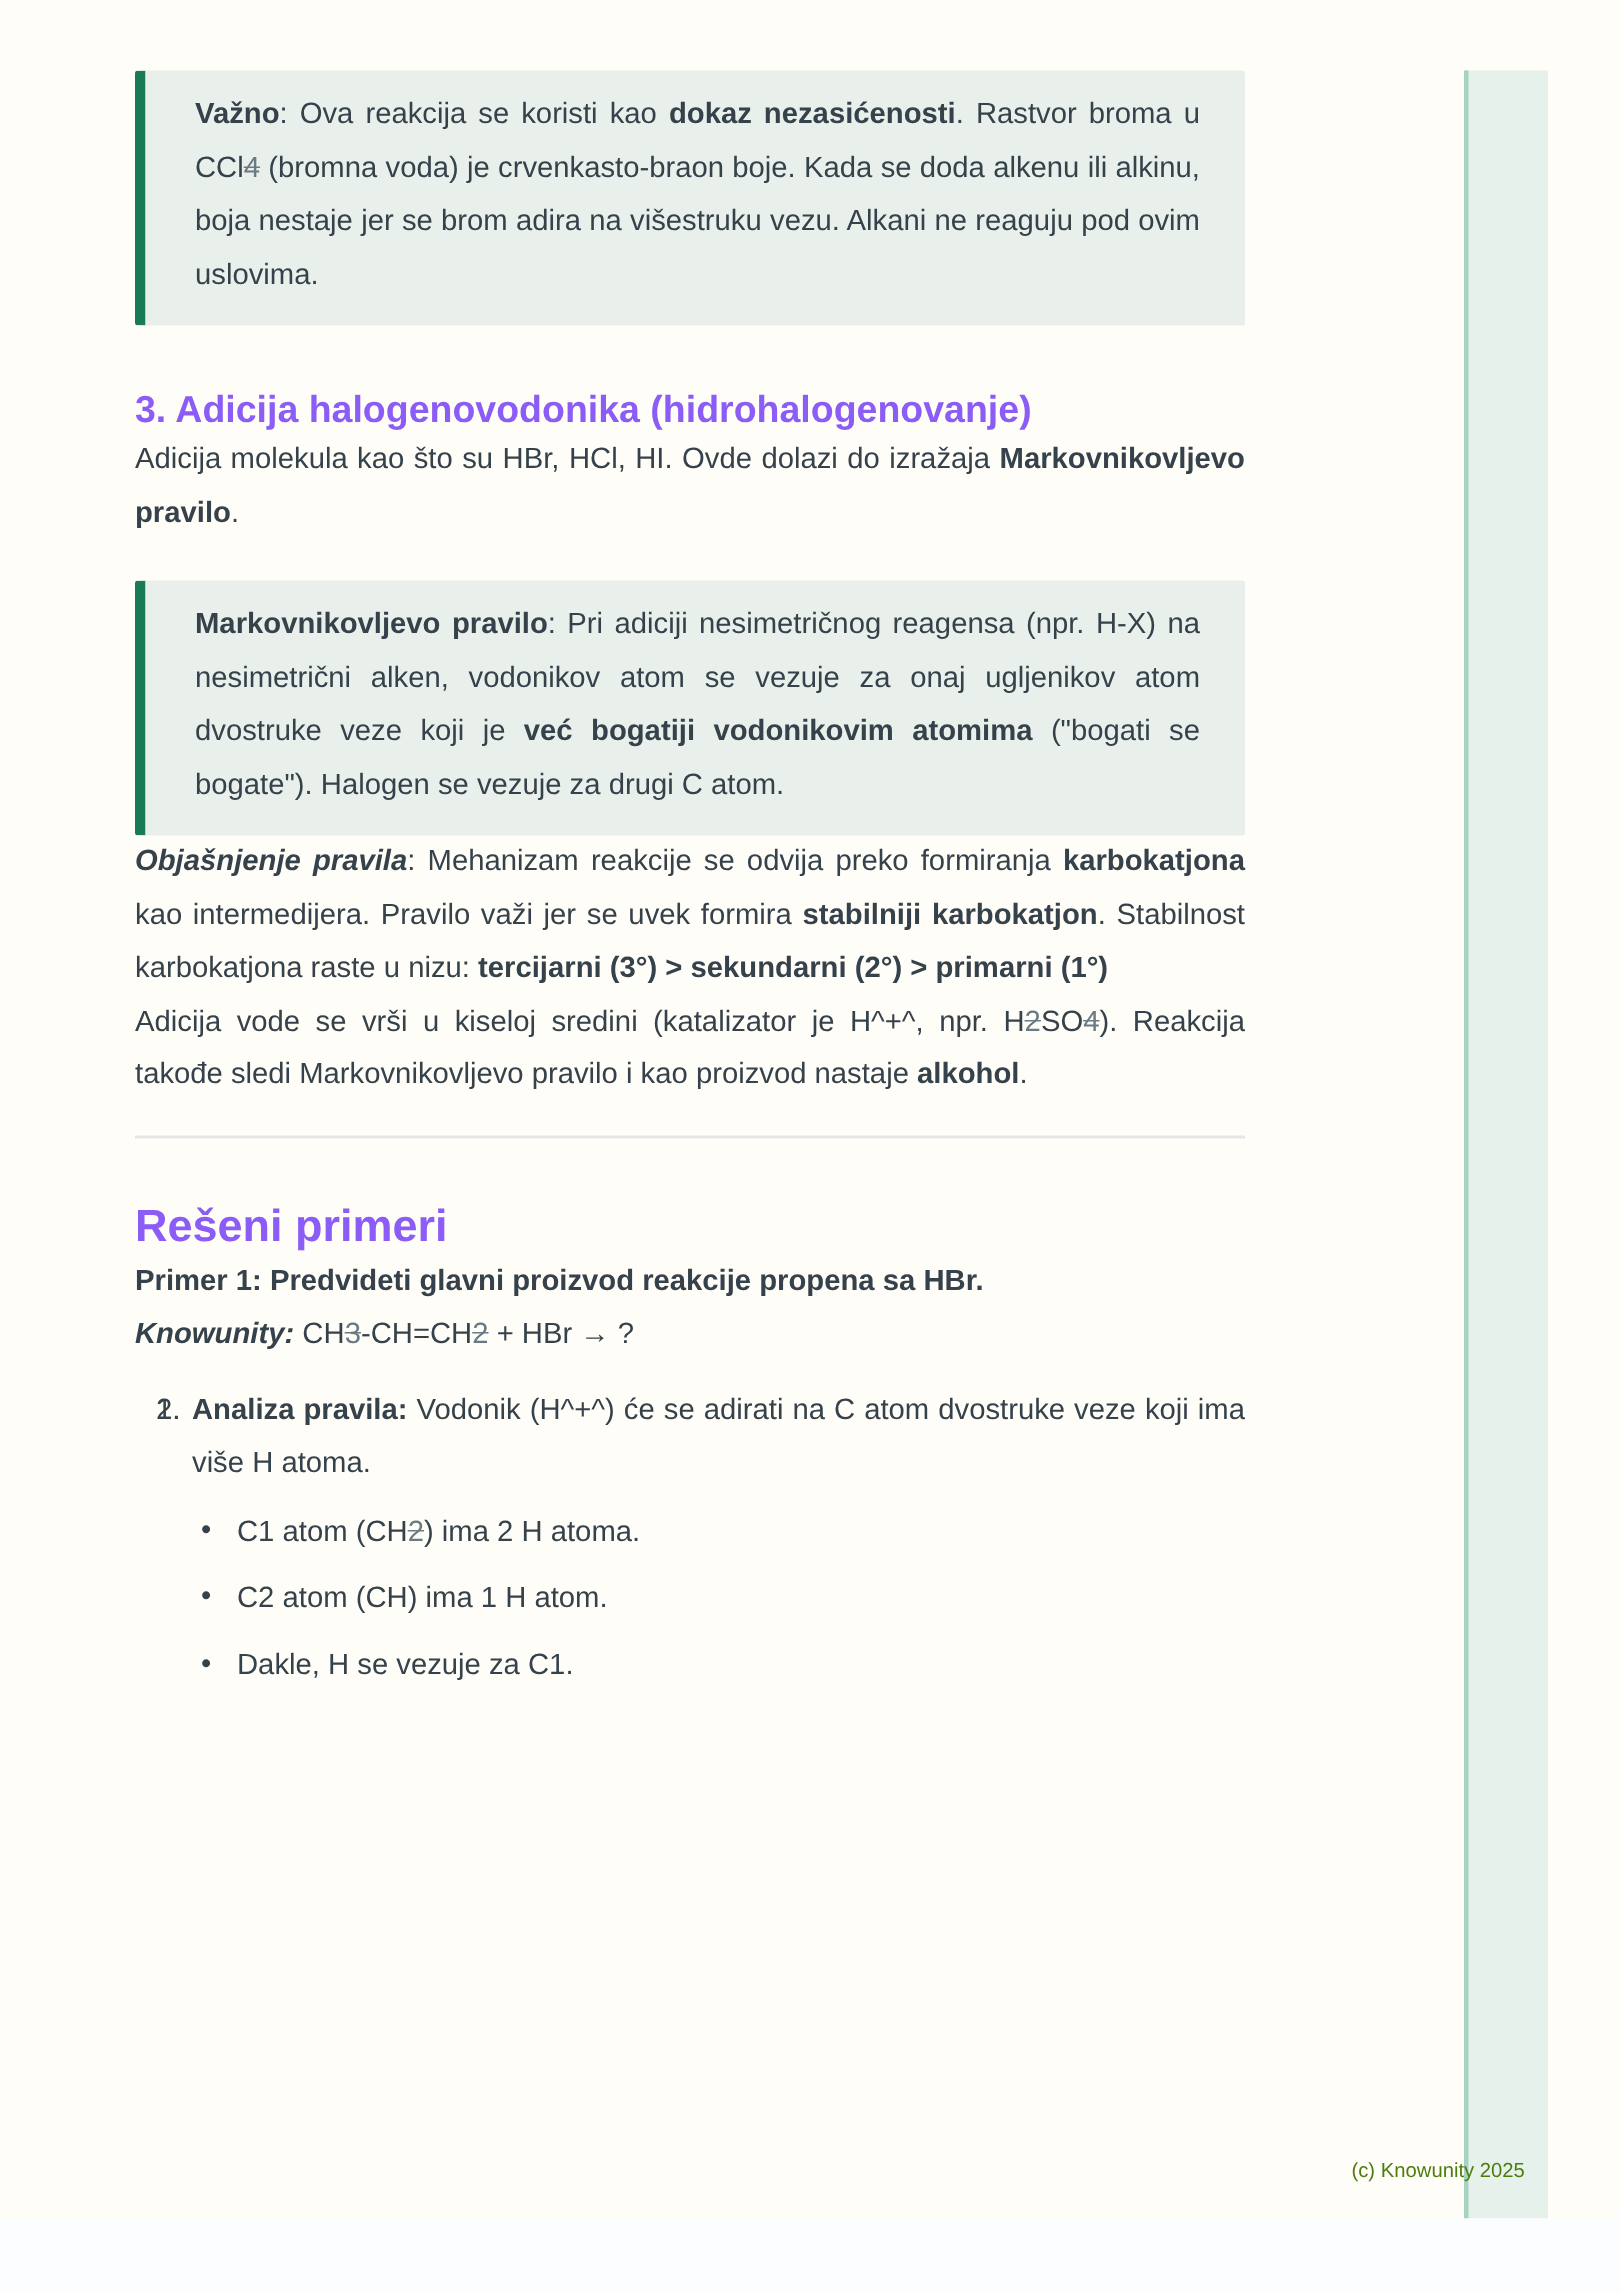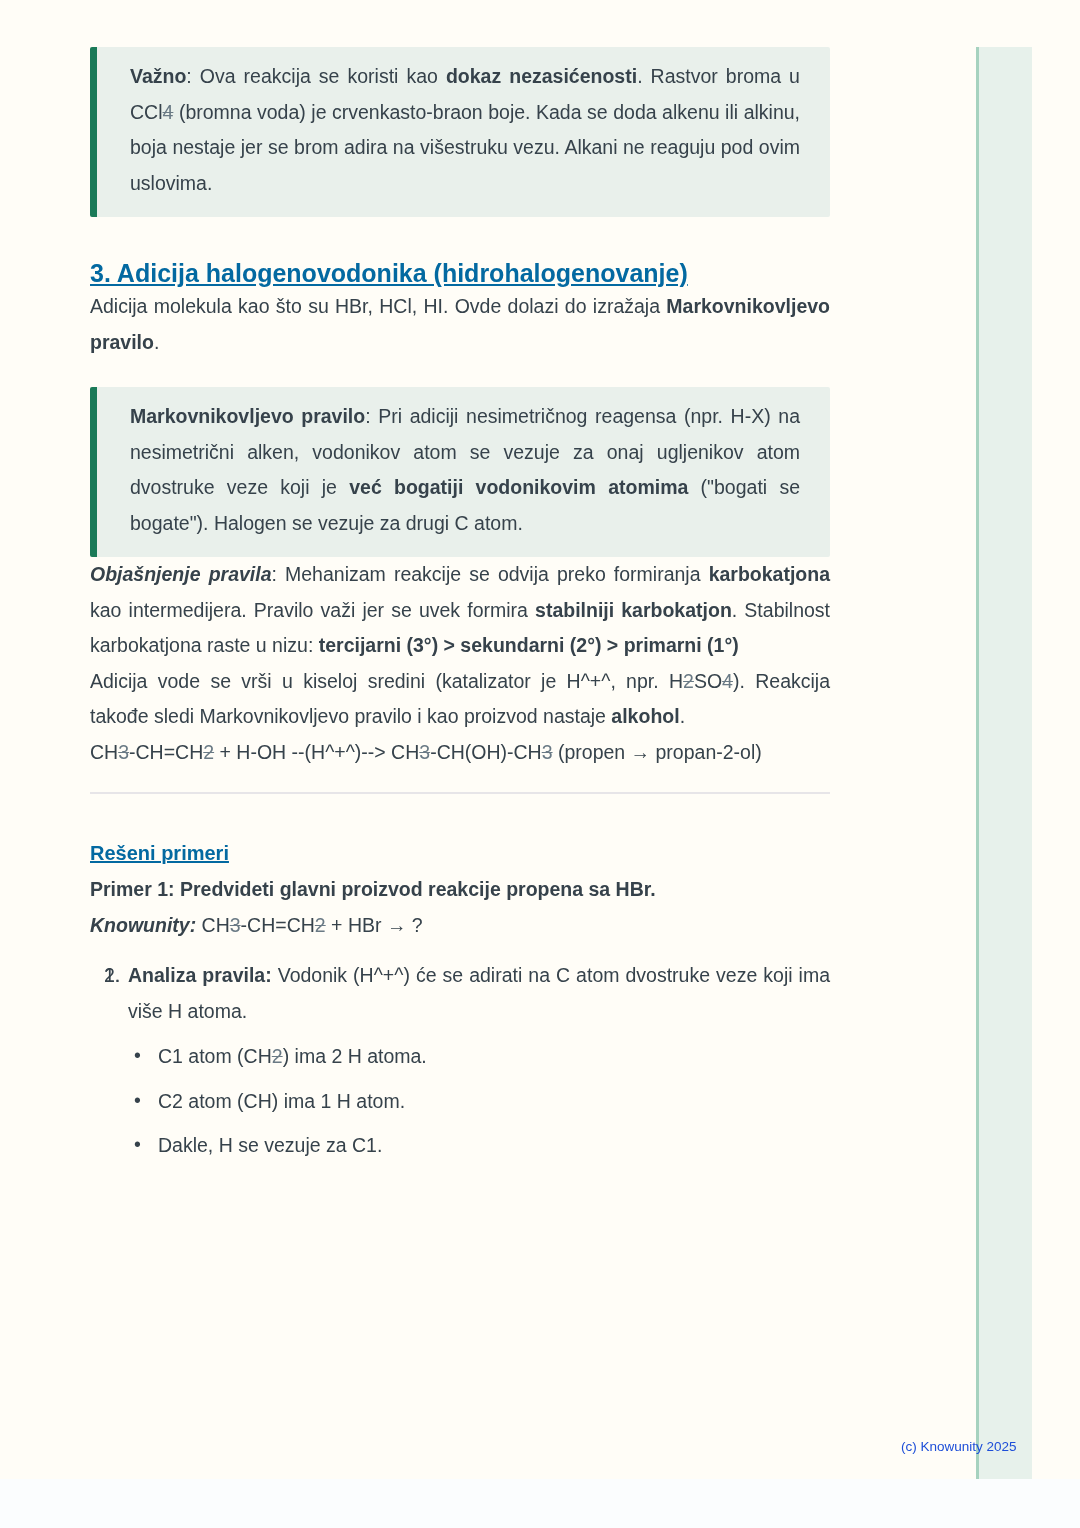--- a/index.html
+++ b/index.html
@@ -29,23 +29,23 @@
     background:#e9f0eb;
     border-left:7px solid #1a7a58;
     border-radius:2px;
     padding:12px 30px 16px 33px;
     box-sizing:border-box;
     width:740px;
   }
   .callout p{text-align:justify;}
   .callout1{margin-top:47px;}
   .callout2{margin-top:27px;}
-  h2,h3{margin:0;color:#0369a1;font-weight:700;text-decoration:underline;}
+  h2,h3{margin:0;color:#8b5cf6;font-weight:700;}
   h3{margin-top:40px;font-size:25px;line-height:32px;}
-  h2{margin-top:40px;font-size:20px;line-height:38px;}
+  h2{margin-top:40px;font-size:30px;line-height:38px;}
   .expl{margin-top:36px;}
   .p2{margin-top:20px;}
   .formula{margin-top:22px;text-align:left;}
   .divider{
     margin:22px 0 0 0;
     border:none;
     border-top:2px solid #e7e5e8;
     width:740px;
   }
   .primer-title{margin-top:22px;font-weight:700;text-align:left;}
@@ -94,21 +94,21 @@
     background:#e7f1eb;
     border-left:3px solid #a6d2bf;
     box-sizing:border-box;
   }
   .watermark{
     position:absolute;
     left:901px;
     top:1438px;
     font-size:13.5px;
     line-height:18px;
-    color:#1d4ed8;
+    color:#4d7c0f;
     white-space:nowrap;
     z-index:2;
   }
   .below-page{
     position:absolute;
     left:0;
     top:1479px;
     width:1080px;
     height:49px;
     background:#fbfdfe;
@@ -133,21 +133,20 @@
 
     <div class="callout callout2">
       <p><span class="b">Markovnikovljevo pravilo</span><span>: Pri adiciji nesimetričnog reagensa (npr. H-X) na nesimetrični alken, vodonikov atom se vezuje za onaj ugljenikov atom dvostruke veze koji je </span><span class="b">već bogatiji vodonikovim atomima</span><span> ("bogati se bogate"). Halogen se vezuje za drugi C atom.</span></p>
     </div>
 
     <p class="para expl"><span class="i">Objašnjenje pravila</span><span>: Mehanizam reakcije se odvija preko formiranja </span><span class="b">karbokatjona</span><span> kao intermedijera. Pravilo važi jer se uvek formira </span><span class="b">stabilniji karbokatjon</span><span>. Stabilnost karbokatjona raste u nizu: </span><span class="b">tercijarni (3°) &gt; sekundarni (2°) &gt; primarni (1°)</span></p>
 
 
     <p class="para p2"><span>Adicija vode se vrši u kiseloj sredini (katalizator je H^+^, npr. H</span><span class="s">2</span><span>SO</span><span class="s">4</span><span>). Reakcija takođe sledi Markovnikovljevo pravilo i kao proizvod nastaje </span><span class="b">alkohol</span><span>.</span></p>
 
-    <p class="para formula"><span>CH</span><span class="s">3</span><span>-CH=CH</span><span class="s">2</span><span> + H-OH --(H^+^)--&gt; CH</span><span class="s">3</span><span>-CH(OH)-CH</span><span class="s">3</span><span> (propen → propan-2-ol)</span></p>
 
     <hr class="divider">
 
     <h2>Rešeni primeri</h2>
 
     <p class="para primer-title">Primer 1: Predvideti glavni proizvod reakcije propena sa HBr.</p>
 
     <p class="para reaction"><span class="i">Knowunity:</span><span> CH</span><span class="s">3</span><span>-CH=CH</span><span class="s">2</span><span> + HBr → ?</span></p>
 
     <ol class="steps">

